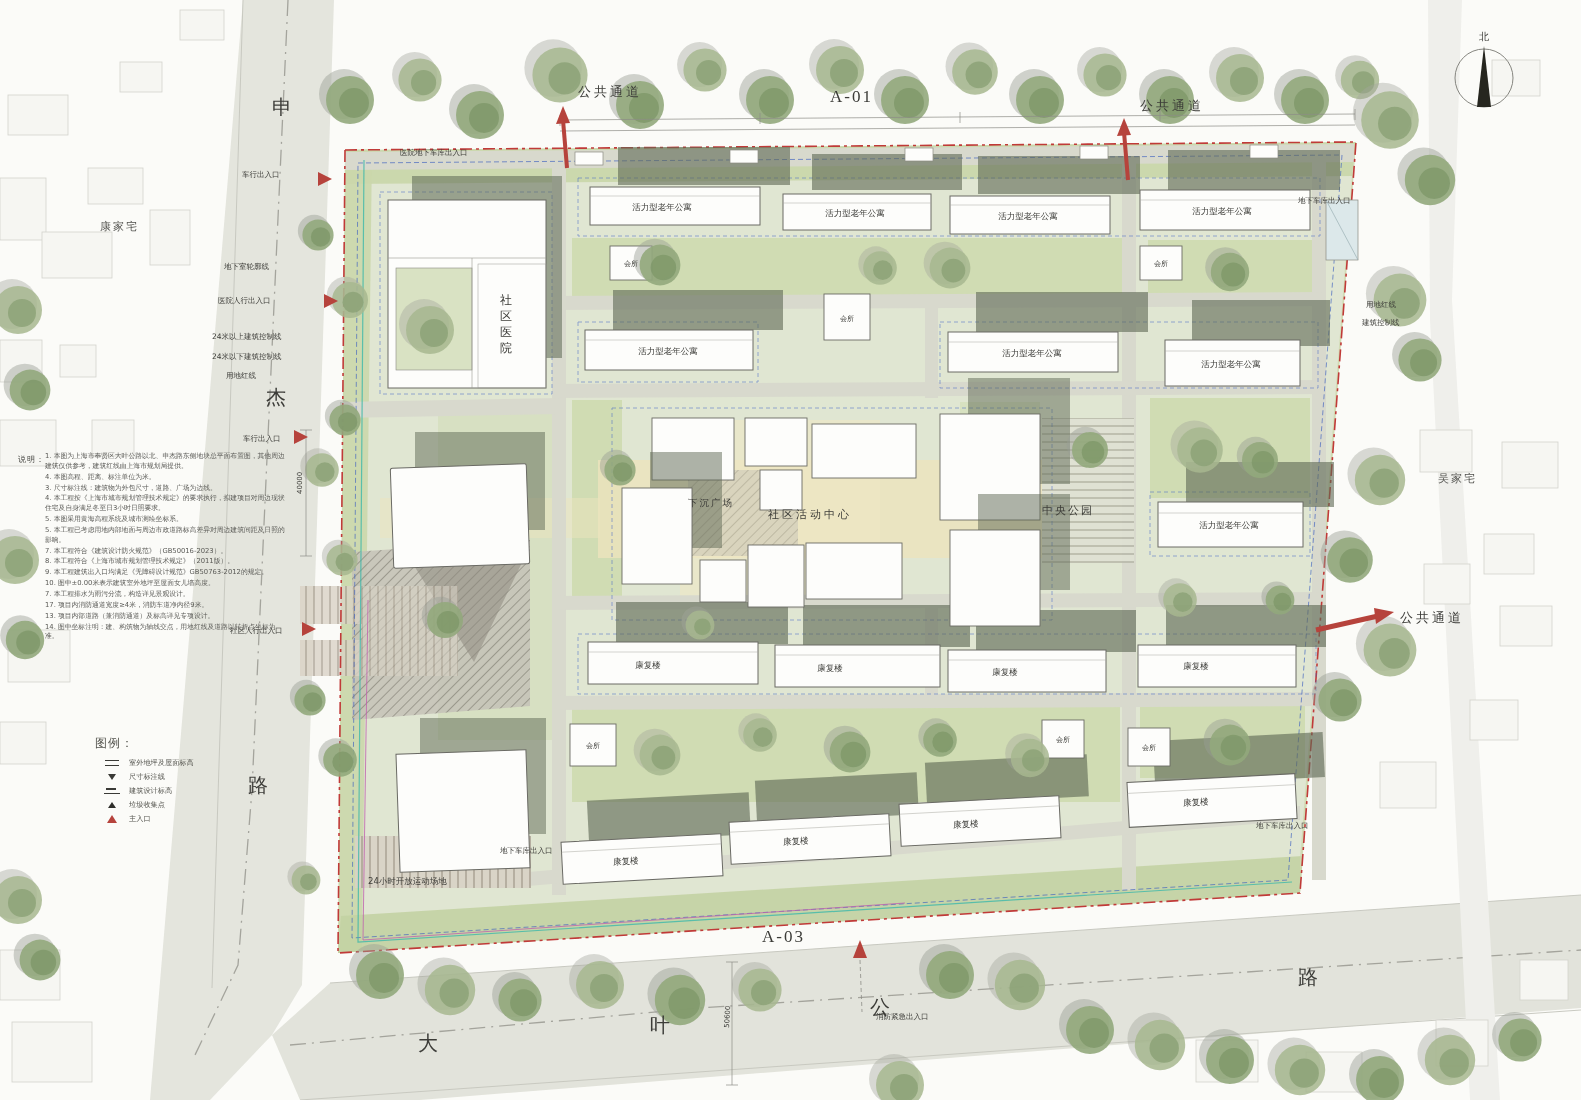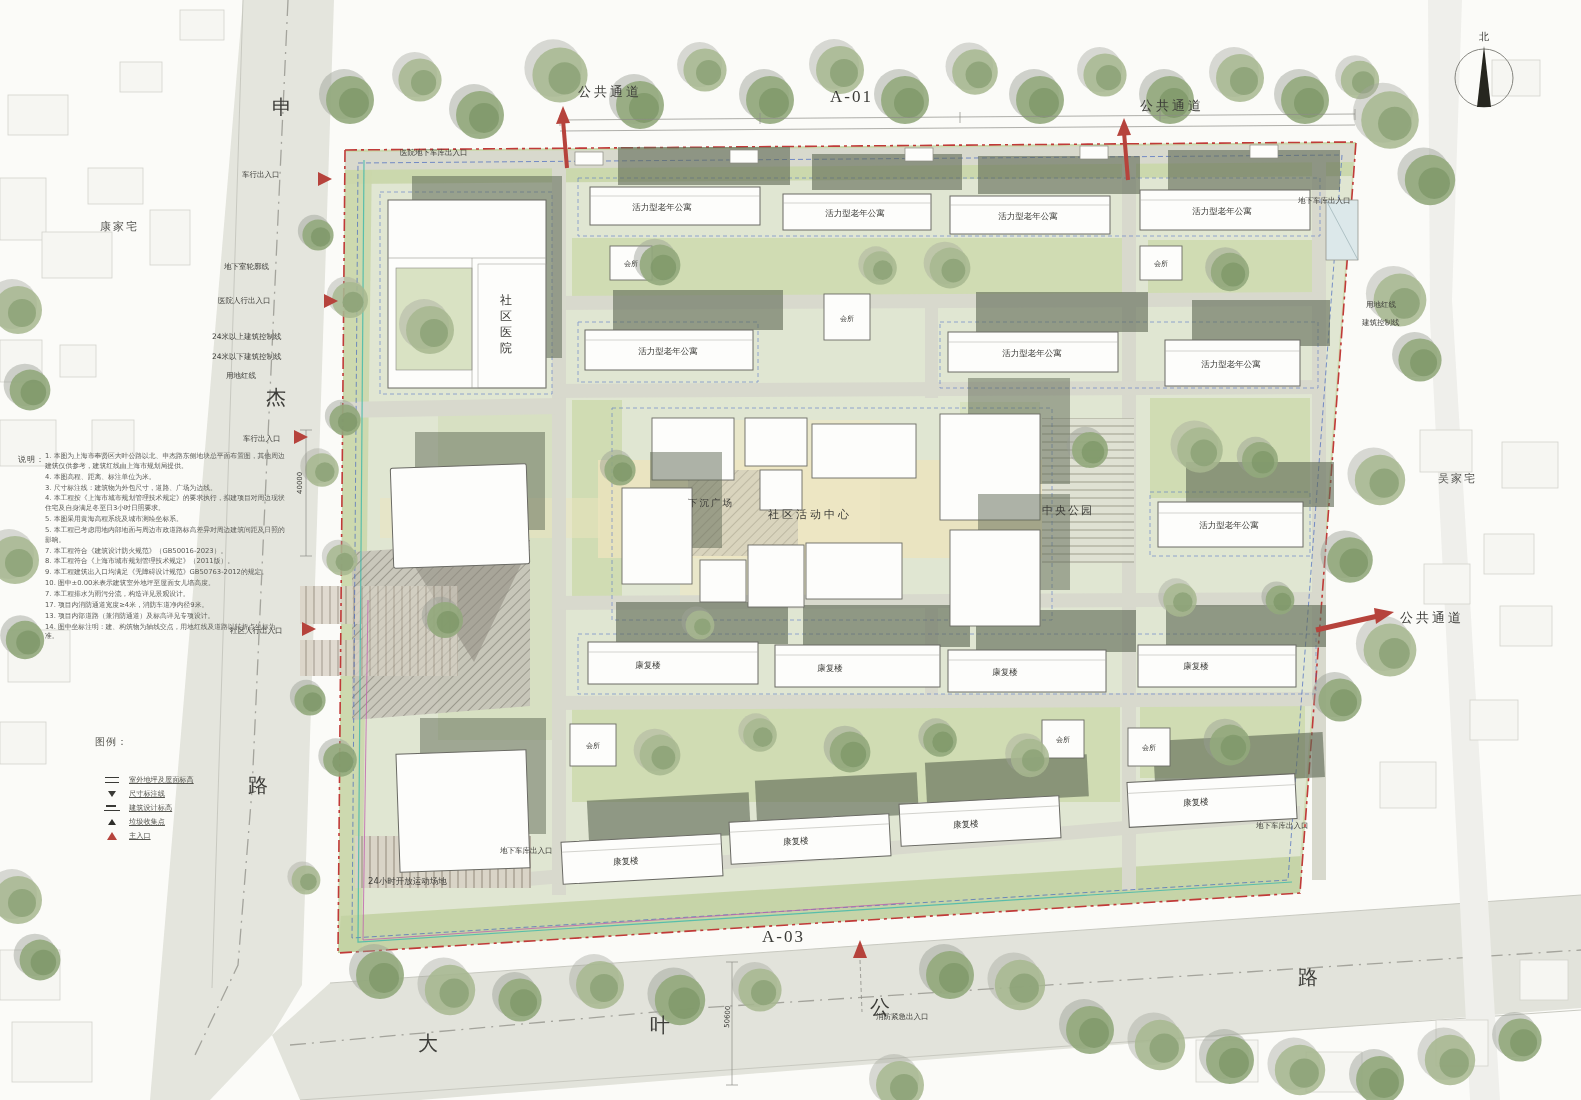--- a/index.html
+++ b/index.html
@@ -8,24 +8,24 @@
   svg{position:absolute;left:0;top:0;}
   svg text{fill:#3c3c38;font-family:"DejaVu Sans",sans-serif;}
   .serif{font-family:"Liberation Serif",serif;}
   
   .notes{position:absolute;left:18px;top:452px;width:268px;color:#5a5a56;font-size:6.8px;line-height:1.45;}
   .notes .hd{position:absolute;left:0;top:2px;font-size:8px;color:#4a4a46;letter-spacing:1px;}
   .notes .items{margin-left:27px;}
   .notes .n-item{margin-bottom:1px;}
   
   .legend{position:absolute;left:95px;top:735px;width:190px;color:#55554f;font-size:7.2px;}
-  .legend .hd{font-size:10px;margin-bottom:24px;letter-spacing:1px;}
+  .legend .hd{font-size:12px;margin-bottom:4px;letter-spacing:1px;}
   .legend .row{display:flex;align-items:center;height:14px;}
   .legend .sym{width:34px;display:flex;justify-content:center;align-items:center;}
-  .legend .lbl{flex:1;text-decoration:underline;}
+  .legend .lbl{flex:1;}
   .mk-bars{display:inline-block;width:14px;height:4px;border-top:1.5px solid #3a3a36;border-bottom:1.5px solid #3a3a36;}
   .mk-tri-open{width:0;height:0;border-left:4px solid transparent;border-right:4px solid transparent;border-top:6px solid #3a3a36;}
   .mk-underline{display:inline-block;width:16px;height:5px;border-bottom:1.2px solid #3a3a36;position:relative;}
   .mk-underline:before{content:"";position:absolute;left:2px;top:0;width:10px;height:2px;background:#3a3a36;}
   .mk-tri-black{width:0;height:0;border-left:4px solid transparent;border-right:4px solid transparent;border-bottom:6px solid #2e2e2a;}
   .mk-tri-red{width:0;height:0;border-left:5px solid transparent;border-right:5px solid transparent;border-bottom:8px solid #b6433c;}
 </style>
 </head>
 <body>
 

